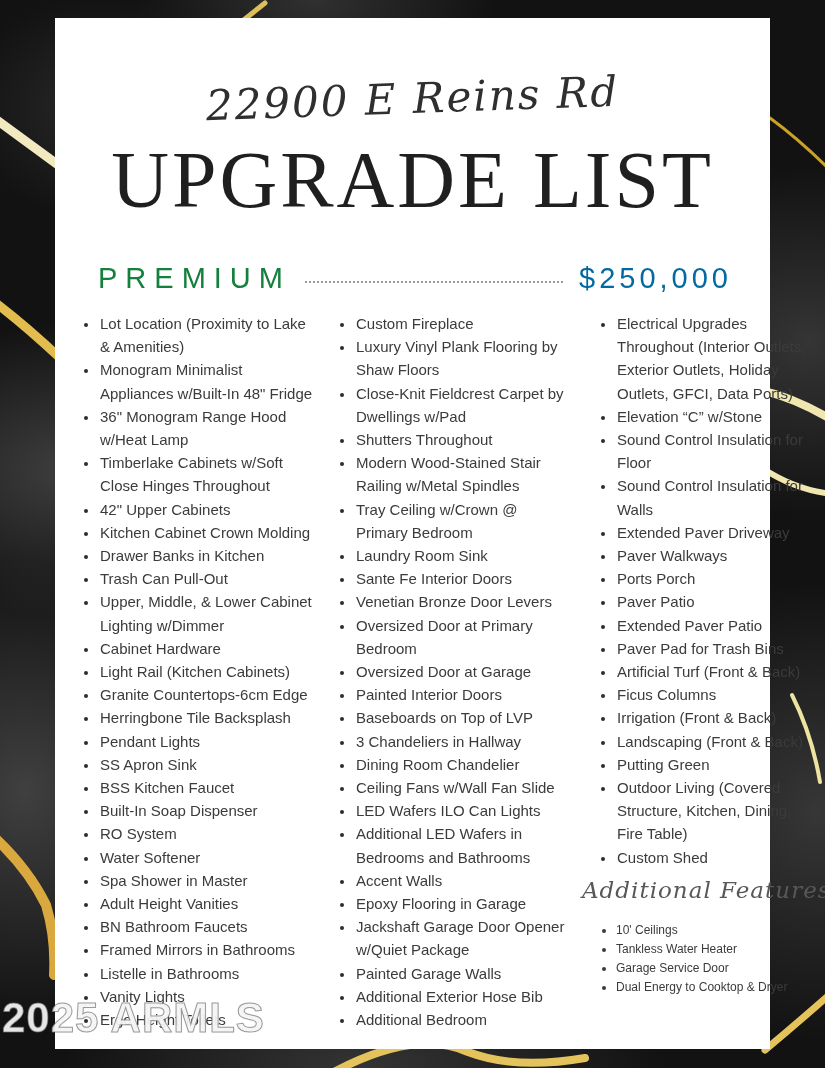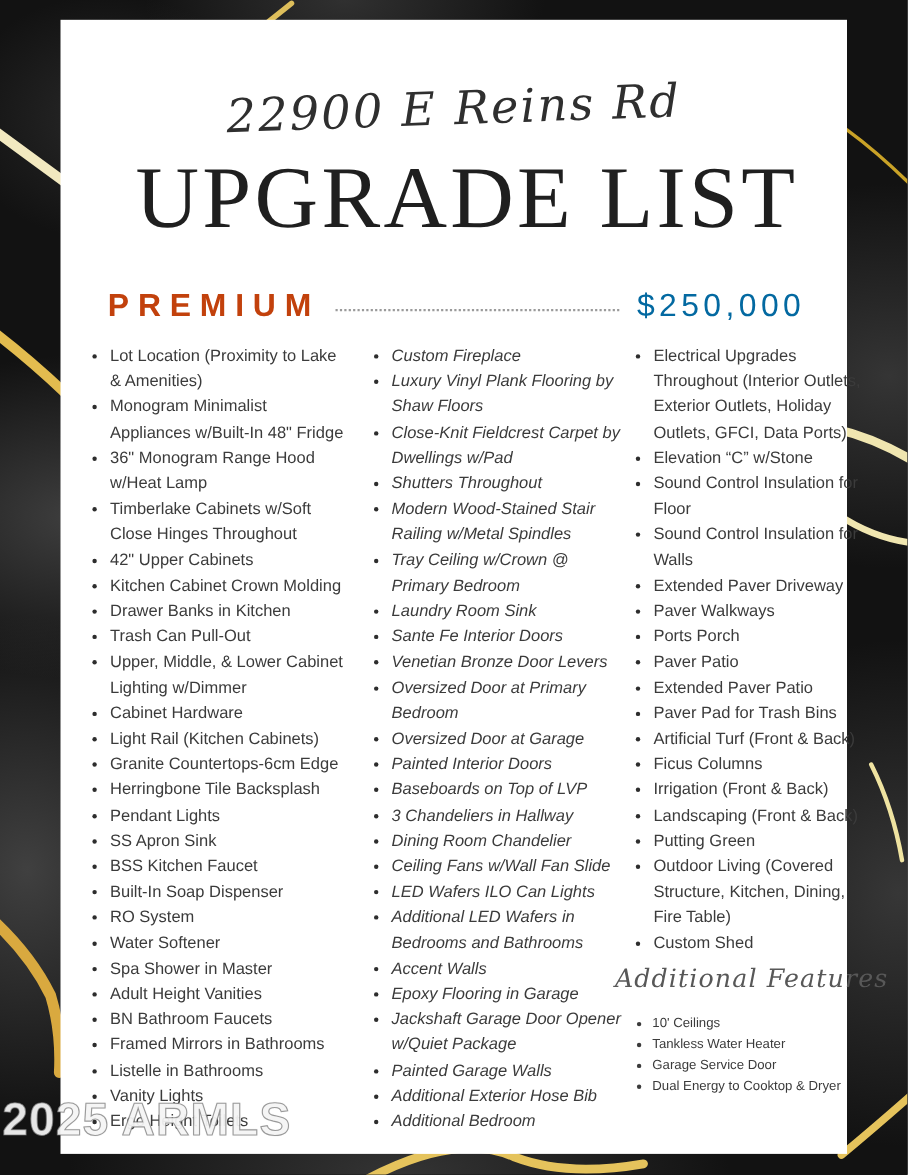--- a/index.html
+++ b/index.html
@@ -13,31 +13,31 @@
       radial-gradient(ellipse 300px 250px at 98% 32%, rgba(95,95,95,.45), transparent 70%),
       radial-gradient(ellipse 280px 320px at 99% 76%, rgba(105,105,105,.42), transparent 72%),
       radial-gradient(ellipse 260px 130px at 38% 0%, rgba(85,85,85,.45), transparent 70%),
       radial-gradient(ellipse 200px 160px at 12% 10%, rgba(75,75,75,.40), transparent 70%);
   }
   .veins{position:absolute;left:0;top:0;width:825px;height:1068px;}
   .card{position:absolute;left:55px;top:18px;width:715px;height:1031px;background:#ffffff;}
   .address{position:absolute;top:56px;left:0;width:100%;text-align:center;
     font-family:"DejaVu Serif","Liberation Serif",serif;font-style:italic;
     font-size:42px;font-weight:300;color:#2f2f2f;letter-spacing:2px;transform:rotate(-2deg);}
-  .title{position:absolute;top:122px;left:12px;width:100%;text-align:center;
+  .title{position:absolute;top:122px;left:0;width:100%;text-align:center;
     font-family:"Liberation Serif",serif;font-size:80px;line-height:1;font-weight:500;
     color:#1f1f1f;letter-spacing:3px;white-space:nowrap;}
   .tier-row{position:absolute;top:244px;left:43px;right:38px;display:flex;align-items:center;}
-  .tier{font-size:29px;color:#c2410c;letter-spacing:8px;font-weight:700;}
+  .tier{font-size:29px;color:#15803d;letter-spacing:8px;font-weight:400;}
   .dotline{flex:1;border-top:2px dotted #9a9a9a;margin:6px 16px 0 14px;height:0;}
   .price{font-size:29px;color:#0369a1;letter-spacing:4px;}
   .lists{position:absolute;top:294px;left:27px;display:flex;}
   .col{margin:0;padding:0 0 0 17px;list-style:disc outside;color:#353535;}
   .col1{width:219px;margin-right:20px;}
-  .col2{width:212px;margin-right:9px;font-style:italic;}
+  .col2{width:212px;margin-right:32px;}
   .col3{width:203px;}
   .col li{font-size:15px;line-height:23.2px;color:#3b3b3b;padding-left:1px;}
   .col li::marker{color:#2d2d2d;font-size:14px;}
   .add-heading{font-family:"DejaVu Serif","Liberation Serif",serif;font-style:italic;
     font-size:23px;color:#585858;letter-spacing:1px;margin:8px 0 18px -17px;white-space:nowrap;}
   ul.sub{margin:0;padding:0 0 0 17px;list-style:disc outside;}
   ul.sub li{font-size:12px;line-height:19.2px;color:#3b3b3b;}
   .watermark{position:absolute;left:2px;top:994px;z-index:5;
     font-size:42px;font-weight:700;letter-spacing:1px;
     color:rgba(255,255,255,.88);-webkit-text-stroke:1px rgba(110,110,110,.65);

